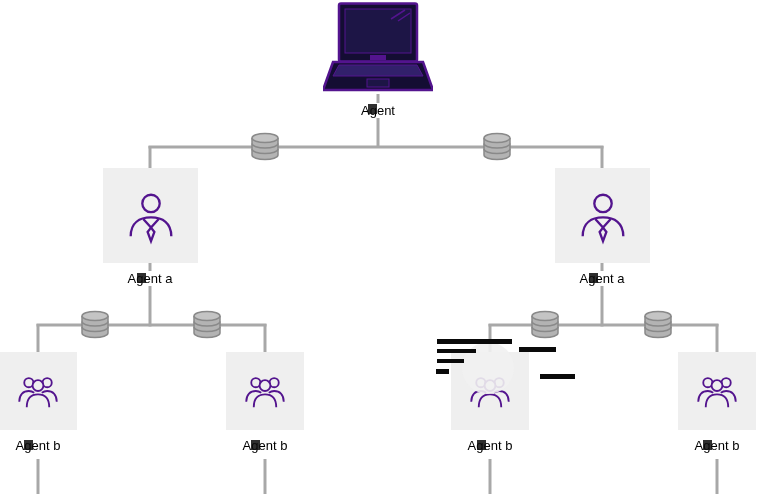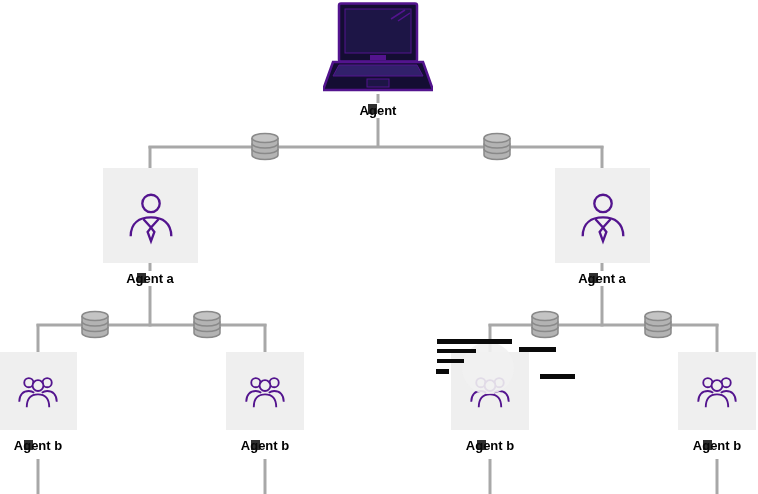--- a/index.html
+++ b/index.html
@@ -39,21 +39,21 @@
   .icon-group *{stroke-width:2.2;}
   .icon-group .bg-fill{fill:var(--box);}
   .icon-laptop .shell{fill:var(--laptop-dark);stroke:var(--accent);stroke-width:2.5;}
   .icon-laptop .screen{fill:var(--laptop-mid);stroke:var(--accent);stroke-width:1;}
   .icon-laptop .gleam{stroke:var(--accent);stroke-width:1.5;fill:none;}
   .icon-laptop .keys{fill:#32206b;stroke:var(--accent);stroke-width:1;}
   .icon-laptop .pad{fill:var(--laptop-mid);stroke:var(--accent);stroke-width:1;}
   .icon-laptop .chip{fill:var(--accent);}
   .label{
     position:absolute;width:90px;text-align:center;z-index:3;
-    font-size:13px;line-height:15px;background:var(--background);font-weight:bold;
+    font-size:13px;line-height:15px;background:var(--background);
   }
   .artifact{position:absolute;background:#0a0a0a;z-index:4;}
   .smudge{opacity:.85;width:9px;height:10px;}
   .artifact-circle{
     position:absolute;z-index:2;border-radius:50%;
     background:#f1f1f1;opacity:.9;
   }
 </style>
 </head>
 <body>

